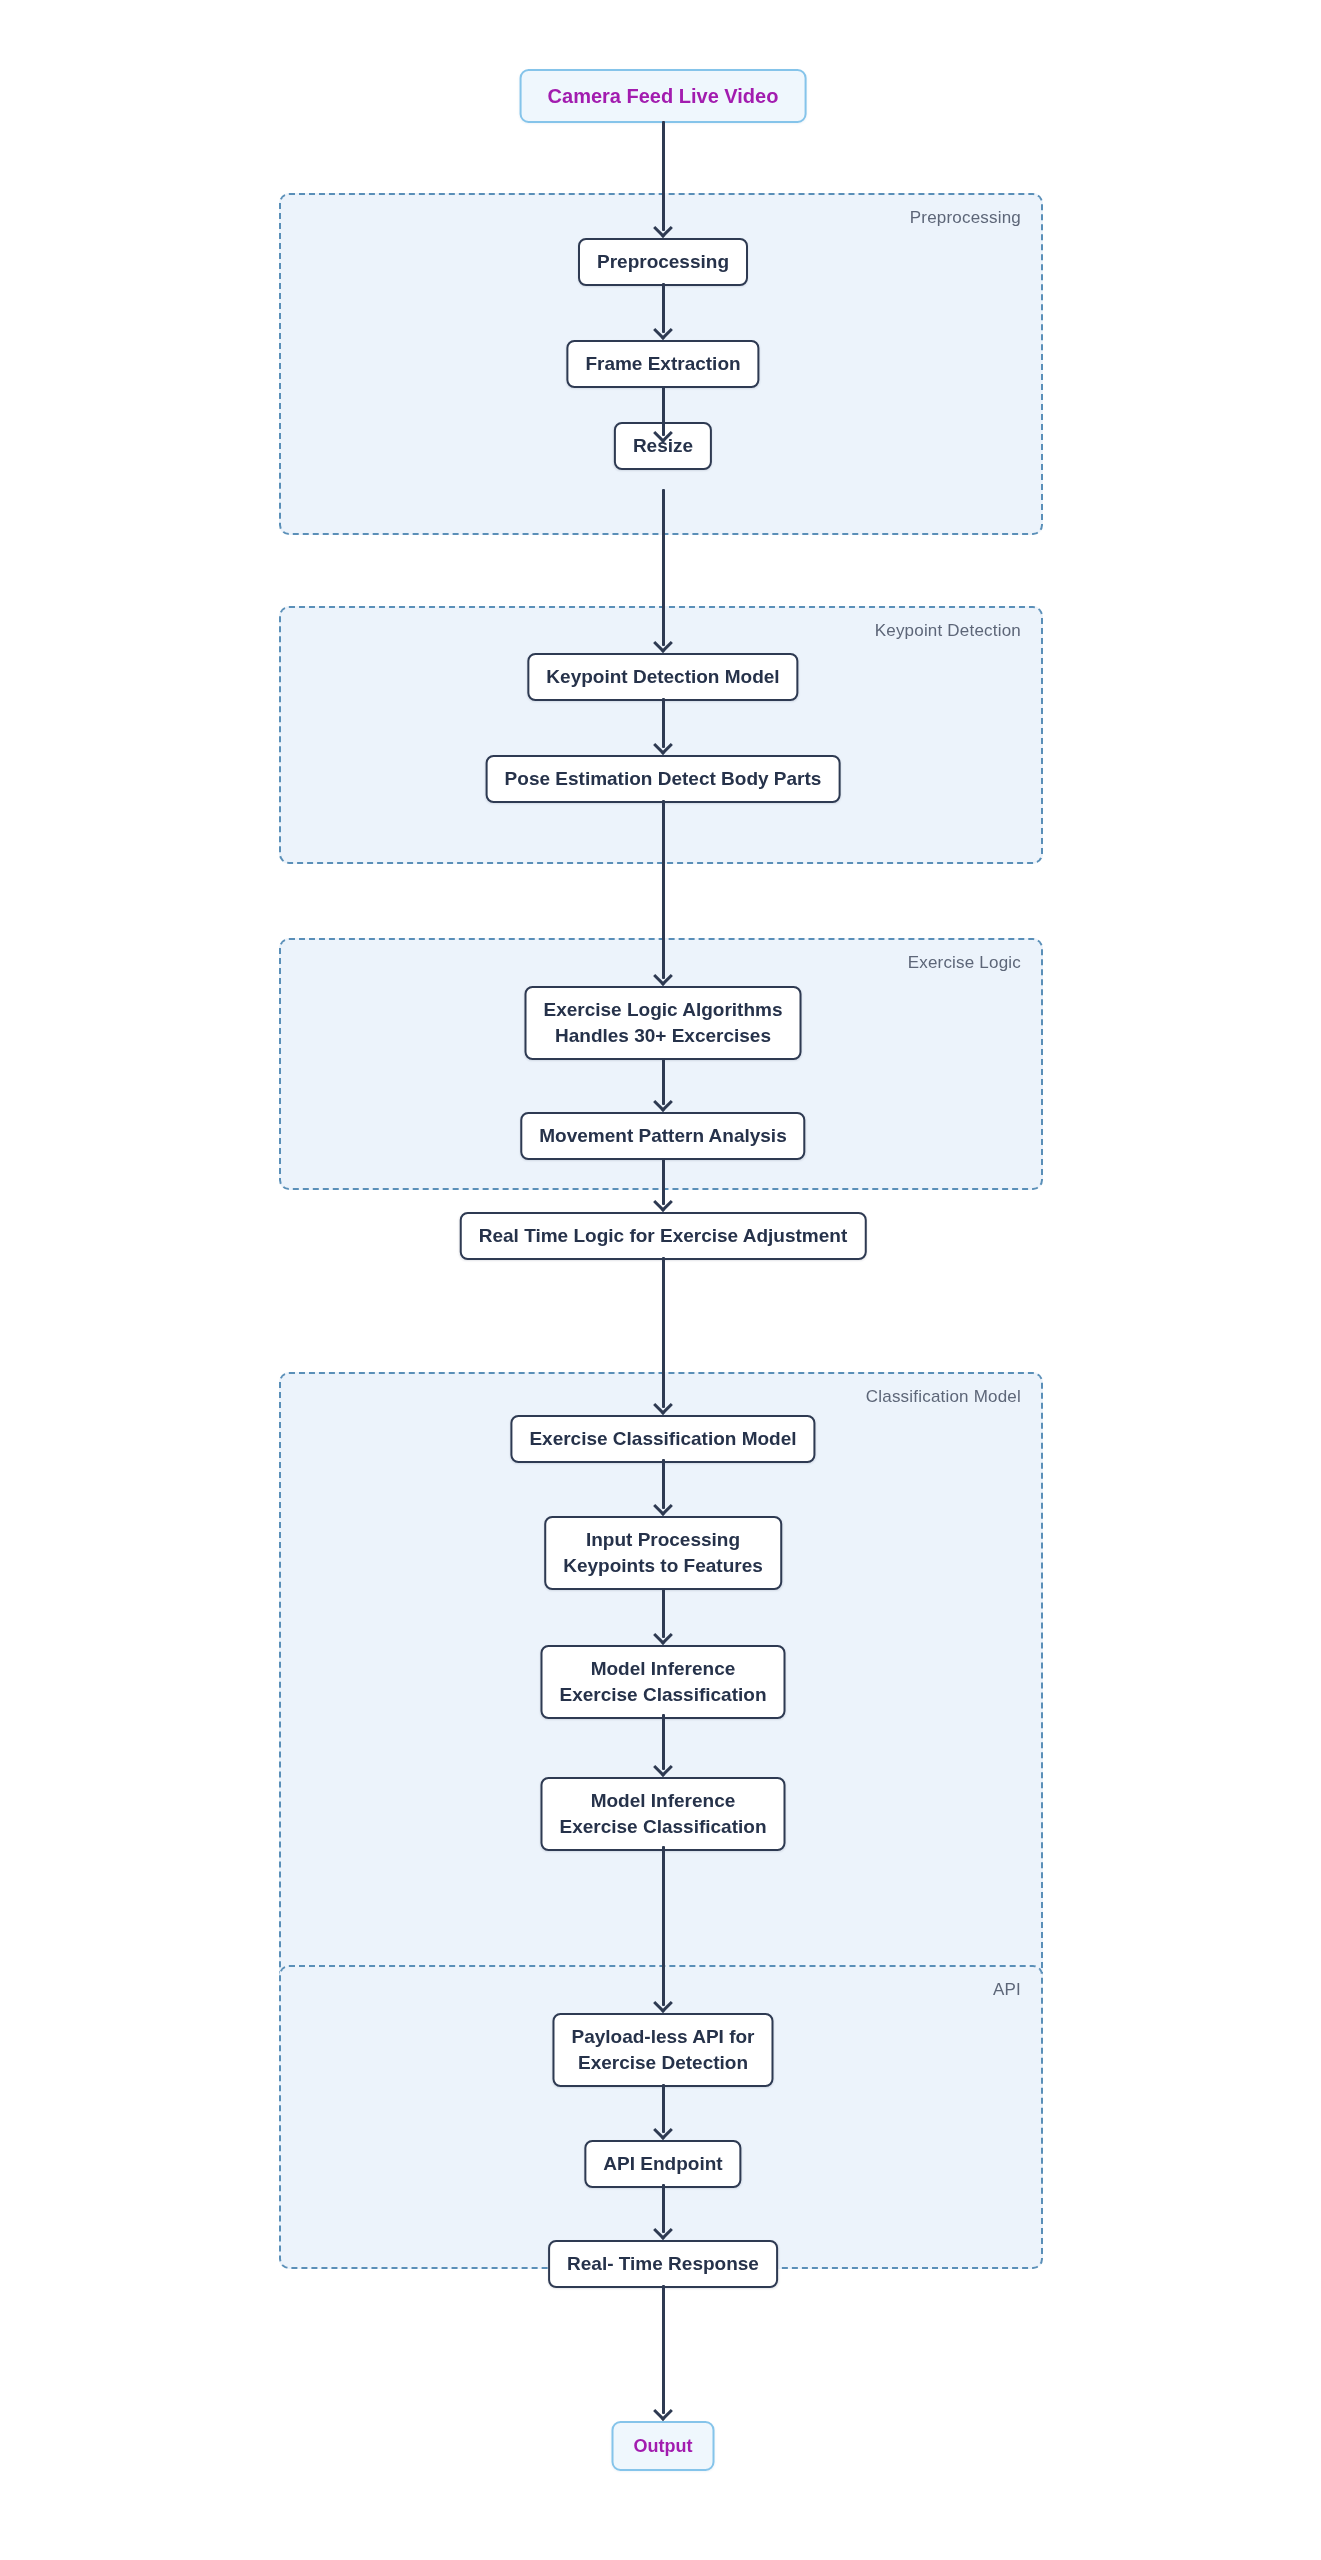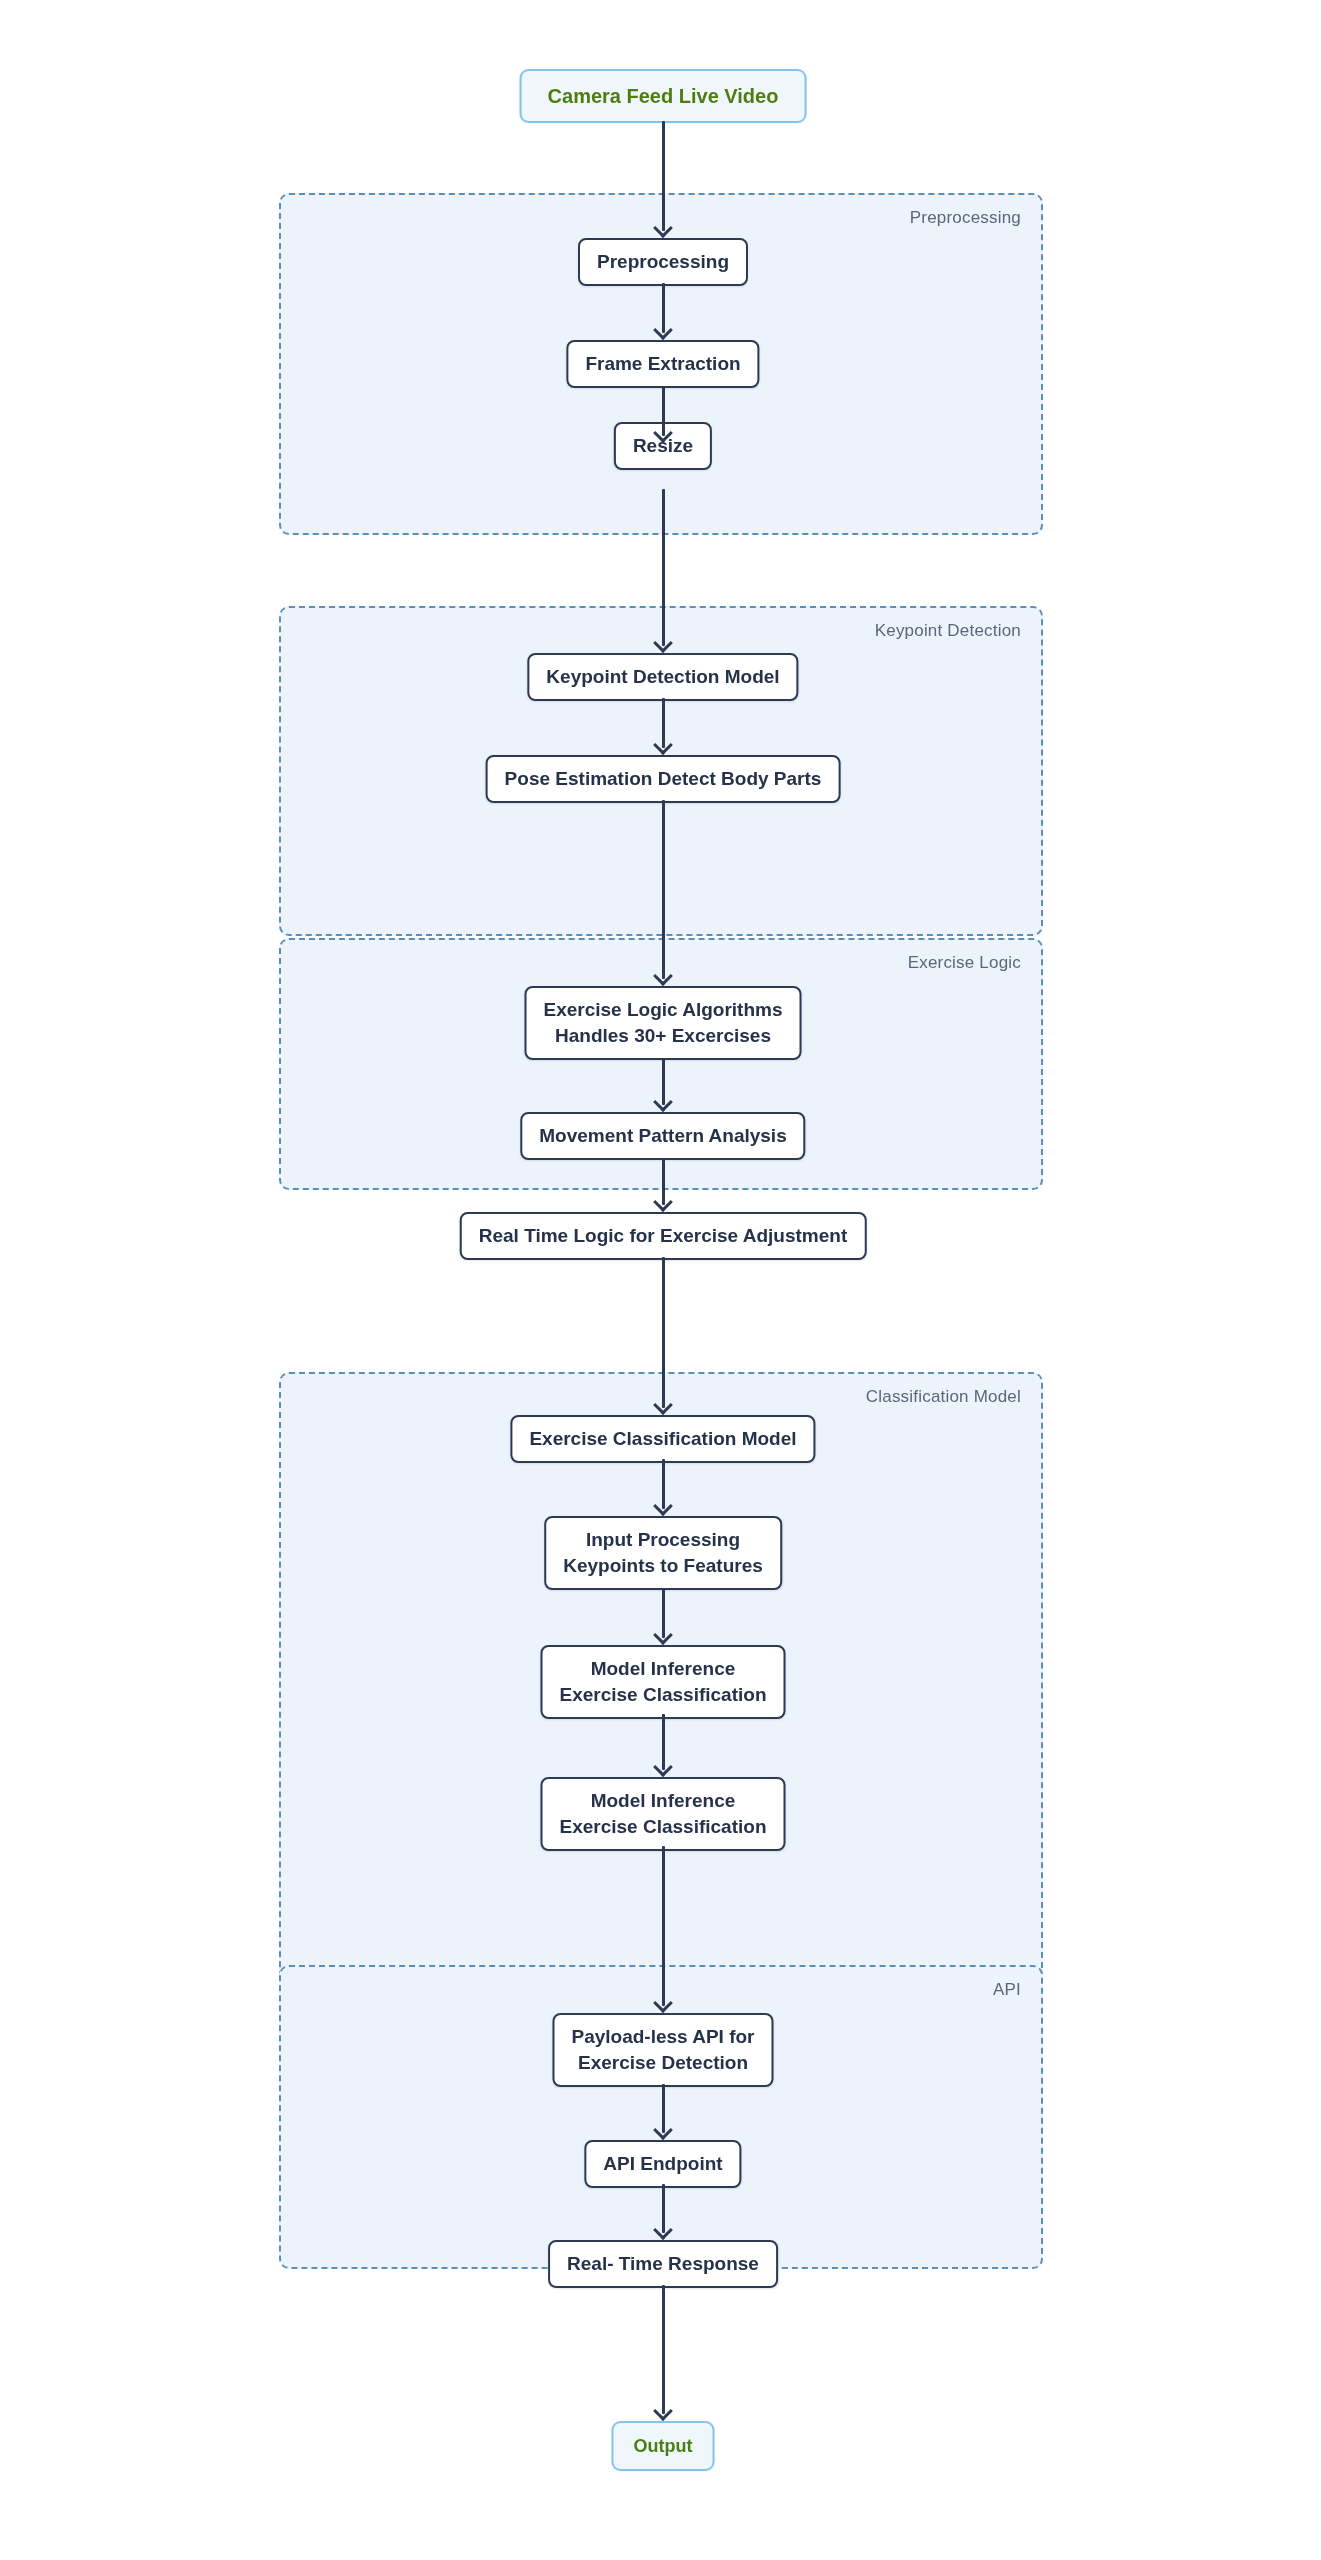--- a/index.html
+++ b/index.html
@@ -5,21 +5,21 @@
   html,body{margin:0;padding:0;}
   body{
     width:1321px;height:2560px;position:relative;background:#ffffff;
     font-family:"Liberation Sans", sans-serif;
     -webkit-font-smoothing:antialiased;
   }
   
   .terminal{
     position:absolute;left:663px;transform:translateX(-50%);
     background:#eff7fd;border:2px solid #85c4ea;border-radius:9px;
-    color:#4d7c0f;font-weight:bold;font-size:20px;line-height:26px;
+    color:#a21caf;font-weight:bold;font-size:20px;line-height:26px;
     padding:12px 26px;white-space:nowrap;text-align:center;
     box-shadow:0 1px 2px rgba(70,130,180,0.08);
   }
   
   .group{
     position:absolute;left:279px;width:764px;box-sizing:border-box;
     background:#ecf3fb;border:2px dashed #5a8fb8;border-radius:10px;
   }
   .group-label{
     position:absolute;top:13px;right:20px;
@@ -50,21 +50,21 @@
 
 <div class="terminal" style="top:69px;">Camera Feed Live Video</div>
 
 <div class="group" style="top:193px;height:342px;">
   <span class="group-label">Preprocessing</span>
 </div>
 <div class="node" style="top:238px;">Preprocessing</div>
 <div class="node" style="top:340px;">Frame Extraction</div>
 <div class="node" style="top:422px;">Resize</div>
 
-<div class="group" style="top:606px;height:330px;">
+<div class="group" style="top:606px;height:258px;">
   <span class="group-label">Keypoint Detection</span>
 </div>
 <div class="node" style="top:653px;">Keypoint Detection Model</div>
 <div class="node" style="top:755px;">Pose Estimation Detect Body Parts</div>
 
 <div class="group" style="top:938px;height:252px;">
   <span class="group-label">Exercise Logic</span>
 </div>
 <div class="node" style="top:986px;">Exercise Logic Algorithms
 Handles 30+ Excercises</div>

